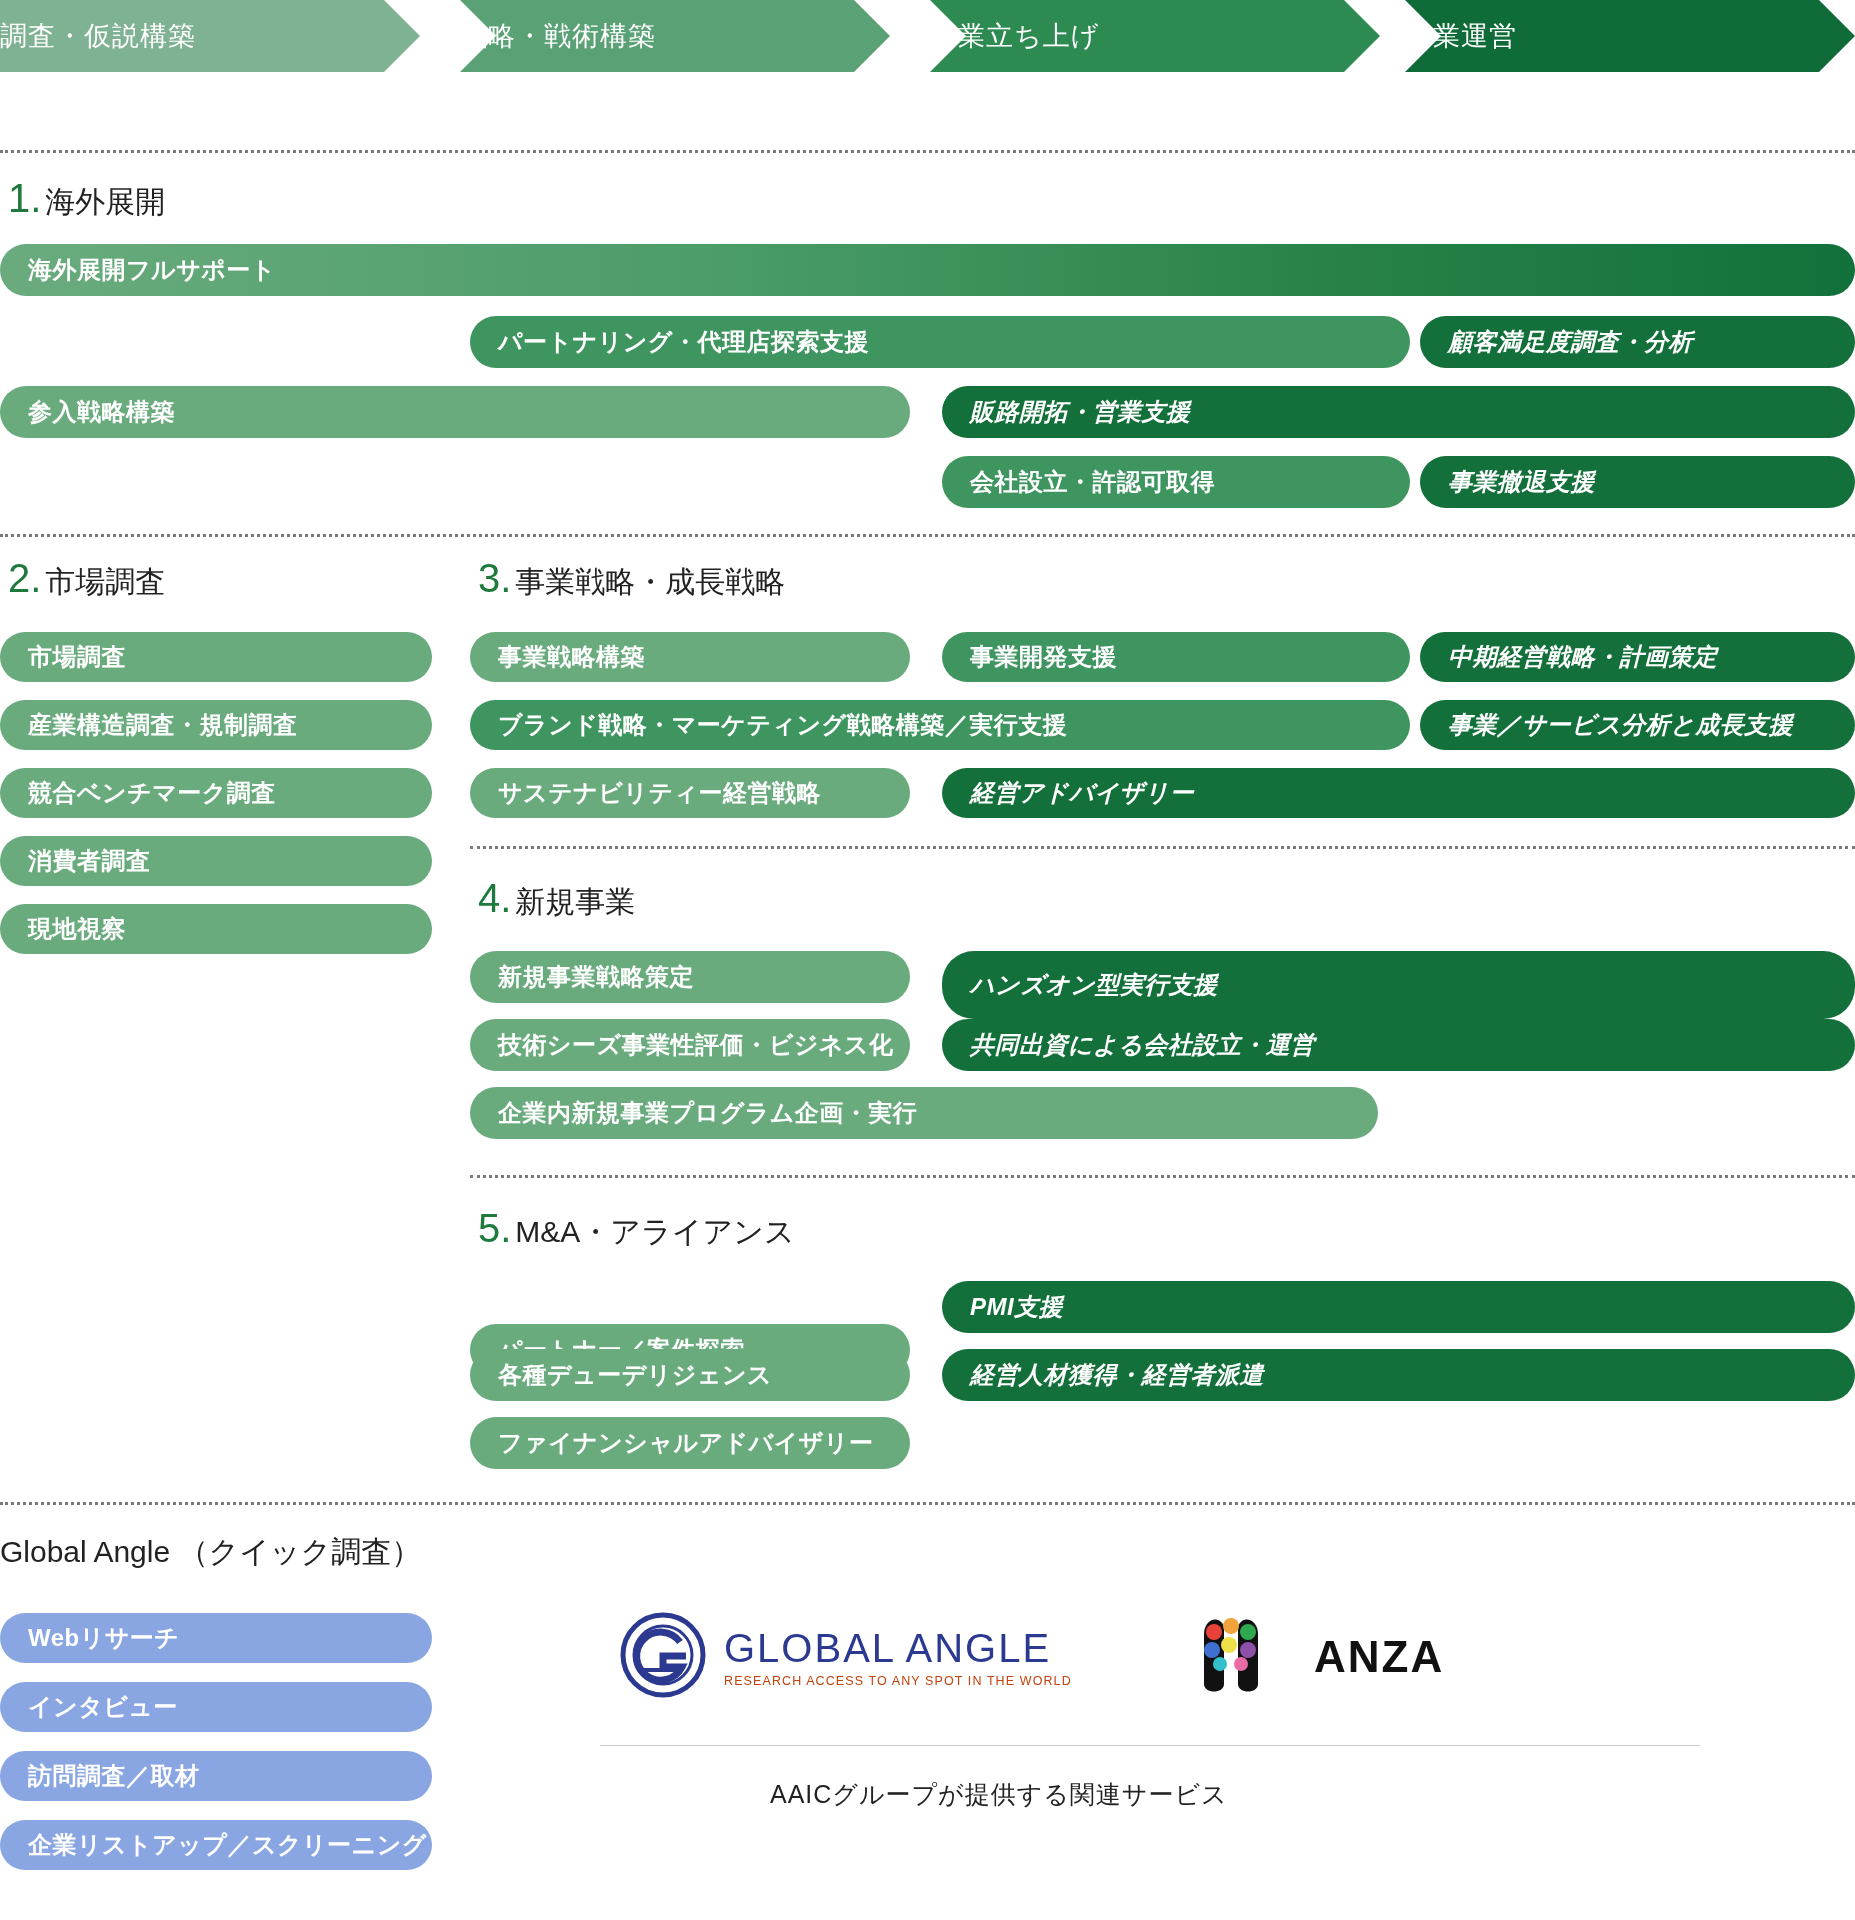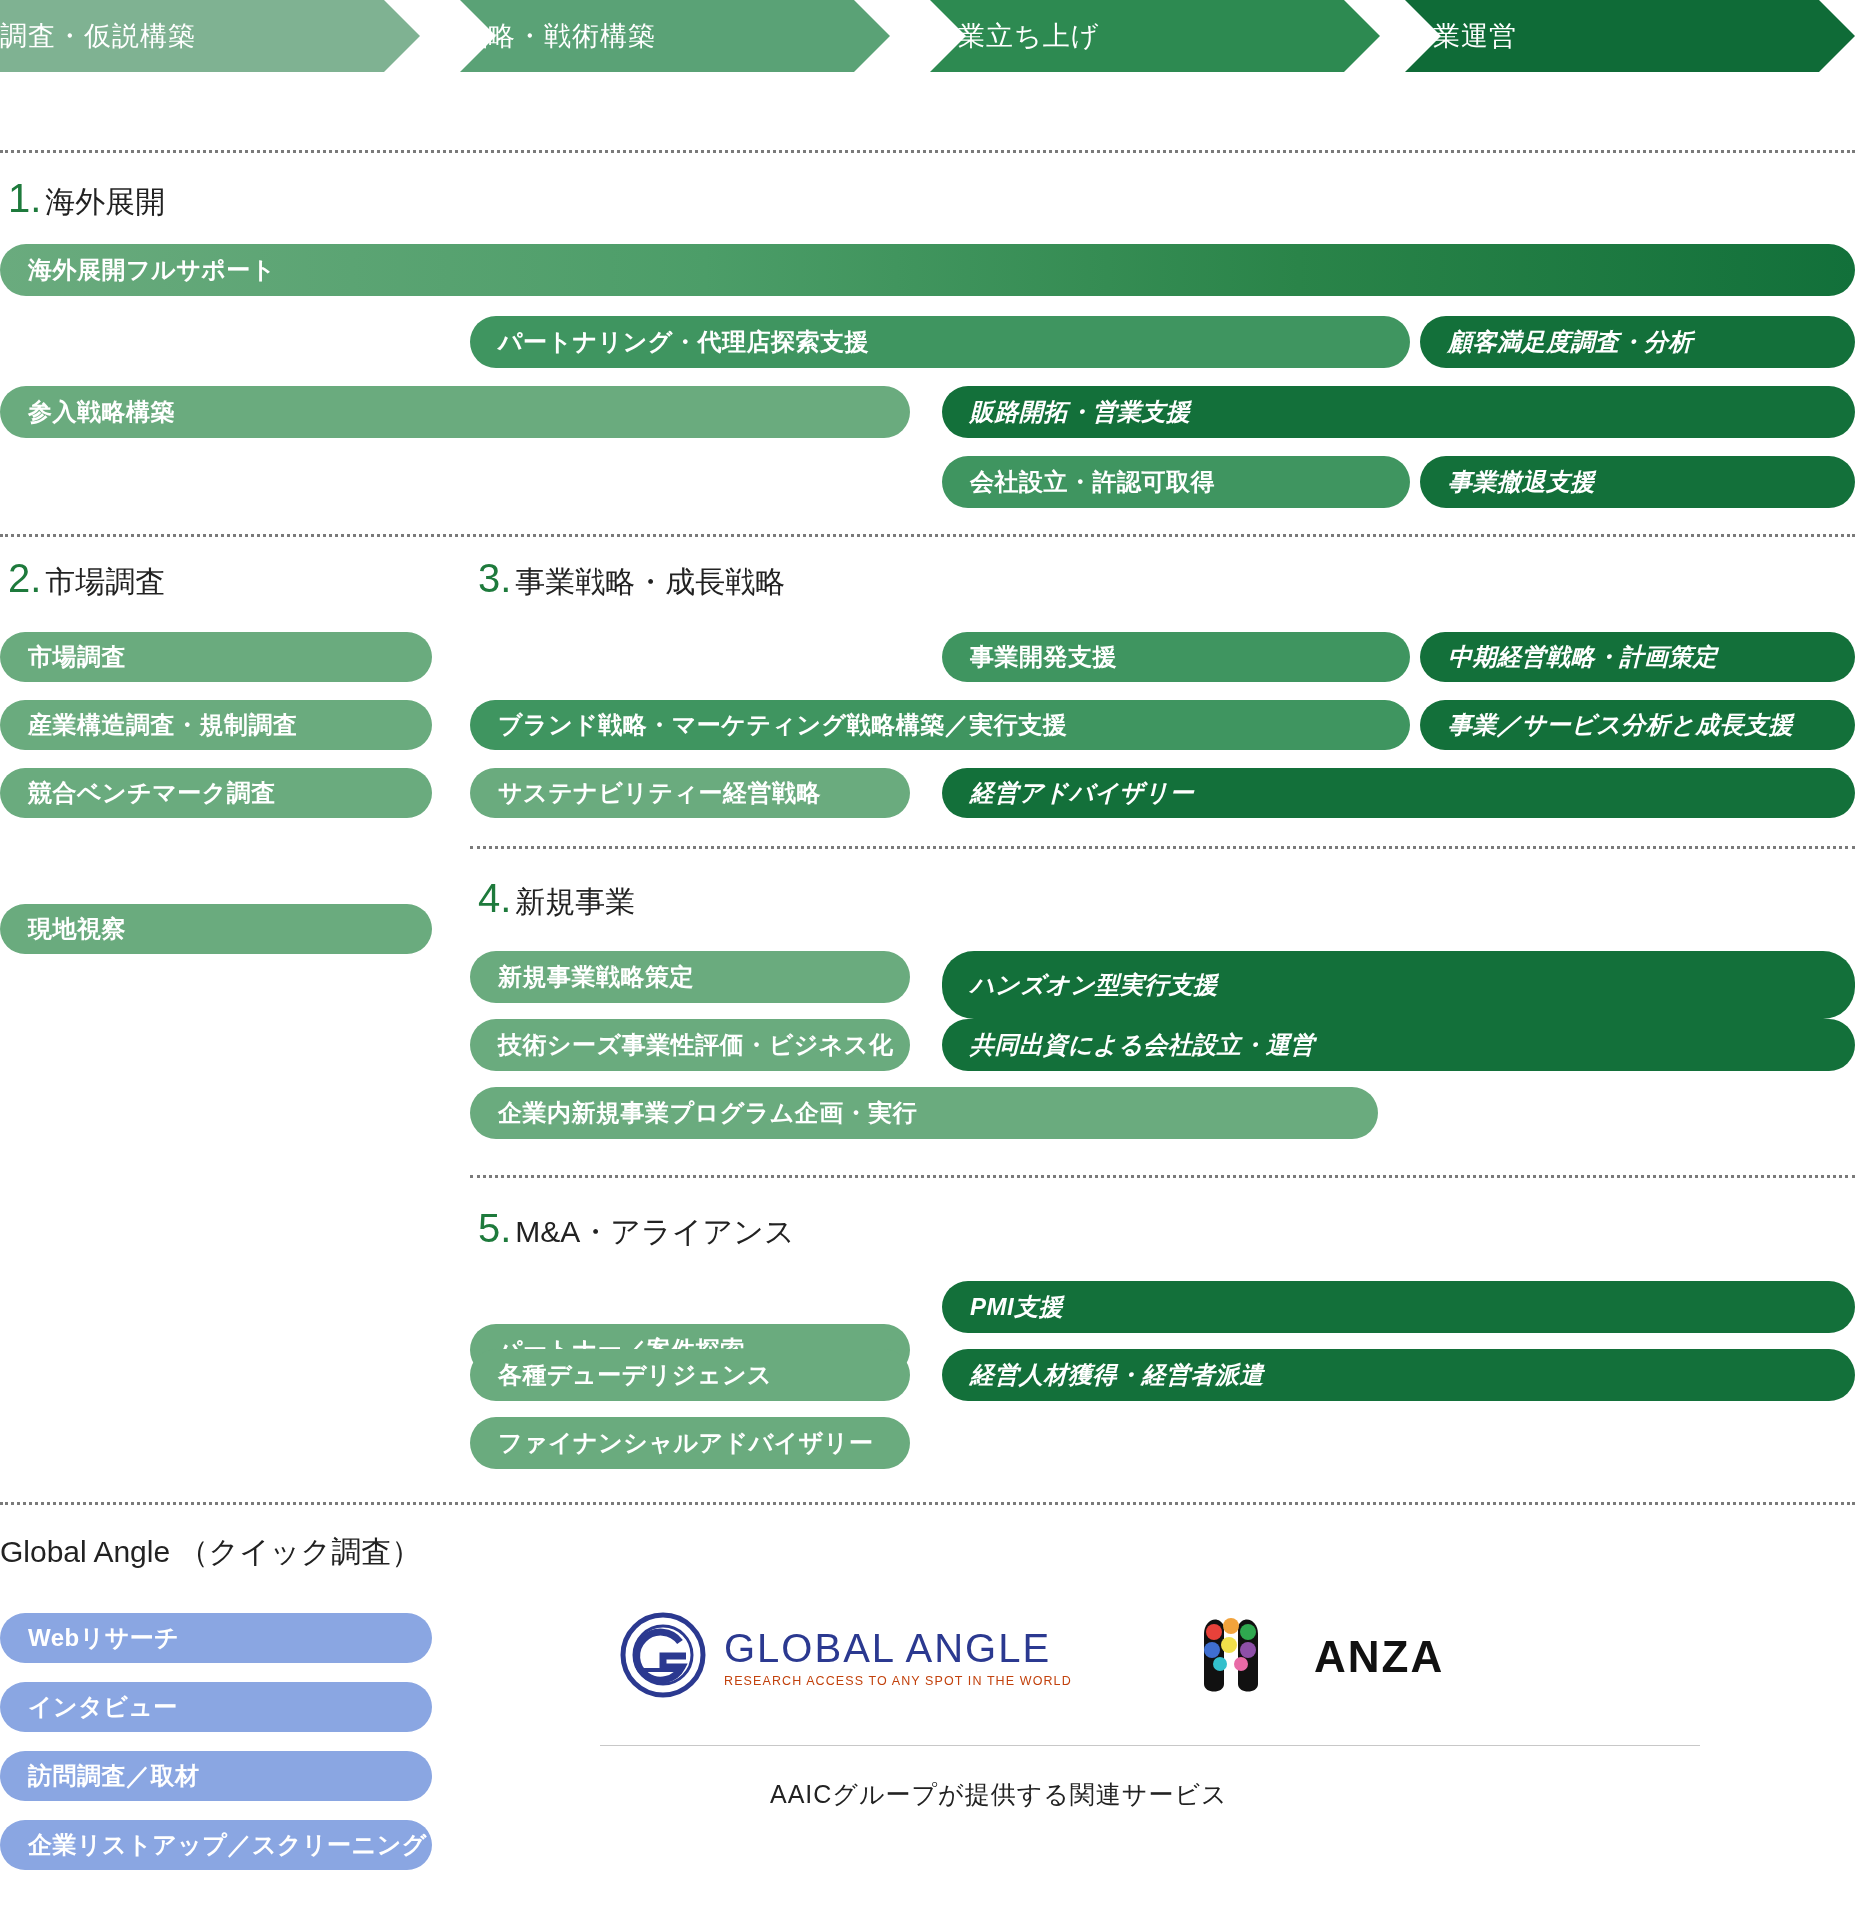--- a/index.html
+++ b/index.html
@@ -192,29 +192,35 @@
 
   <div class="pill g-light" style="top:632px; left:0px; width:432px; height:50px;">
     <span>市場調査</span>
   </div>
   <div class="pill g-light" style="top:700px; left:0px; width:432px; height:50px;">
     <span>産業構造調査・規制調査</span>
   </div>
   <div class="pill g-light" style="top:768px; left:0px; width:432px; height:50px;">
     <span>競合ベンチマーク調査</span>
   </div>
+  <div class="pill g-light" style="top:836px; left:0px; width:432px; height:50px;">
+    <span>消費者調査</span>
+  </div>
   <div class="pill g-light" style="top:904px; left:0px; width:432px; height:50px;">
     <span>現地視察</span>
   </div>
 
   <div class="sect-title" style="top:556px; left:478px;">
     <span class="sect-num">3.</span>
     <span class="sect-text">事業戦略・成長戦略</span>
   </div>
 
+  <div class="pill g-light" style="top:632px; left:470px; width:440px; height:50px;">
+    <span>事業戦略構築</span>
+  </div>
   <div class="pill g-mid" style="top:632px; left:942px; width:468px; height:50px;">
     <span>事業開発支援</span>
   </div>
   <div class="pill g-dark" style="top:632px; left:1420px; width:435px; height:50px;">
     <span>中期経営戦略・計画策定</span>
   </div>
 
   <div class="pill g-mid" style="top:700px; left:470px; width:940px; height:50px;">
     <span>ブランド戦略・マーケティング戦略構築／実行支援</span>
   </div>

